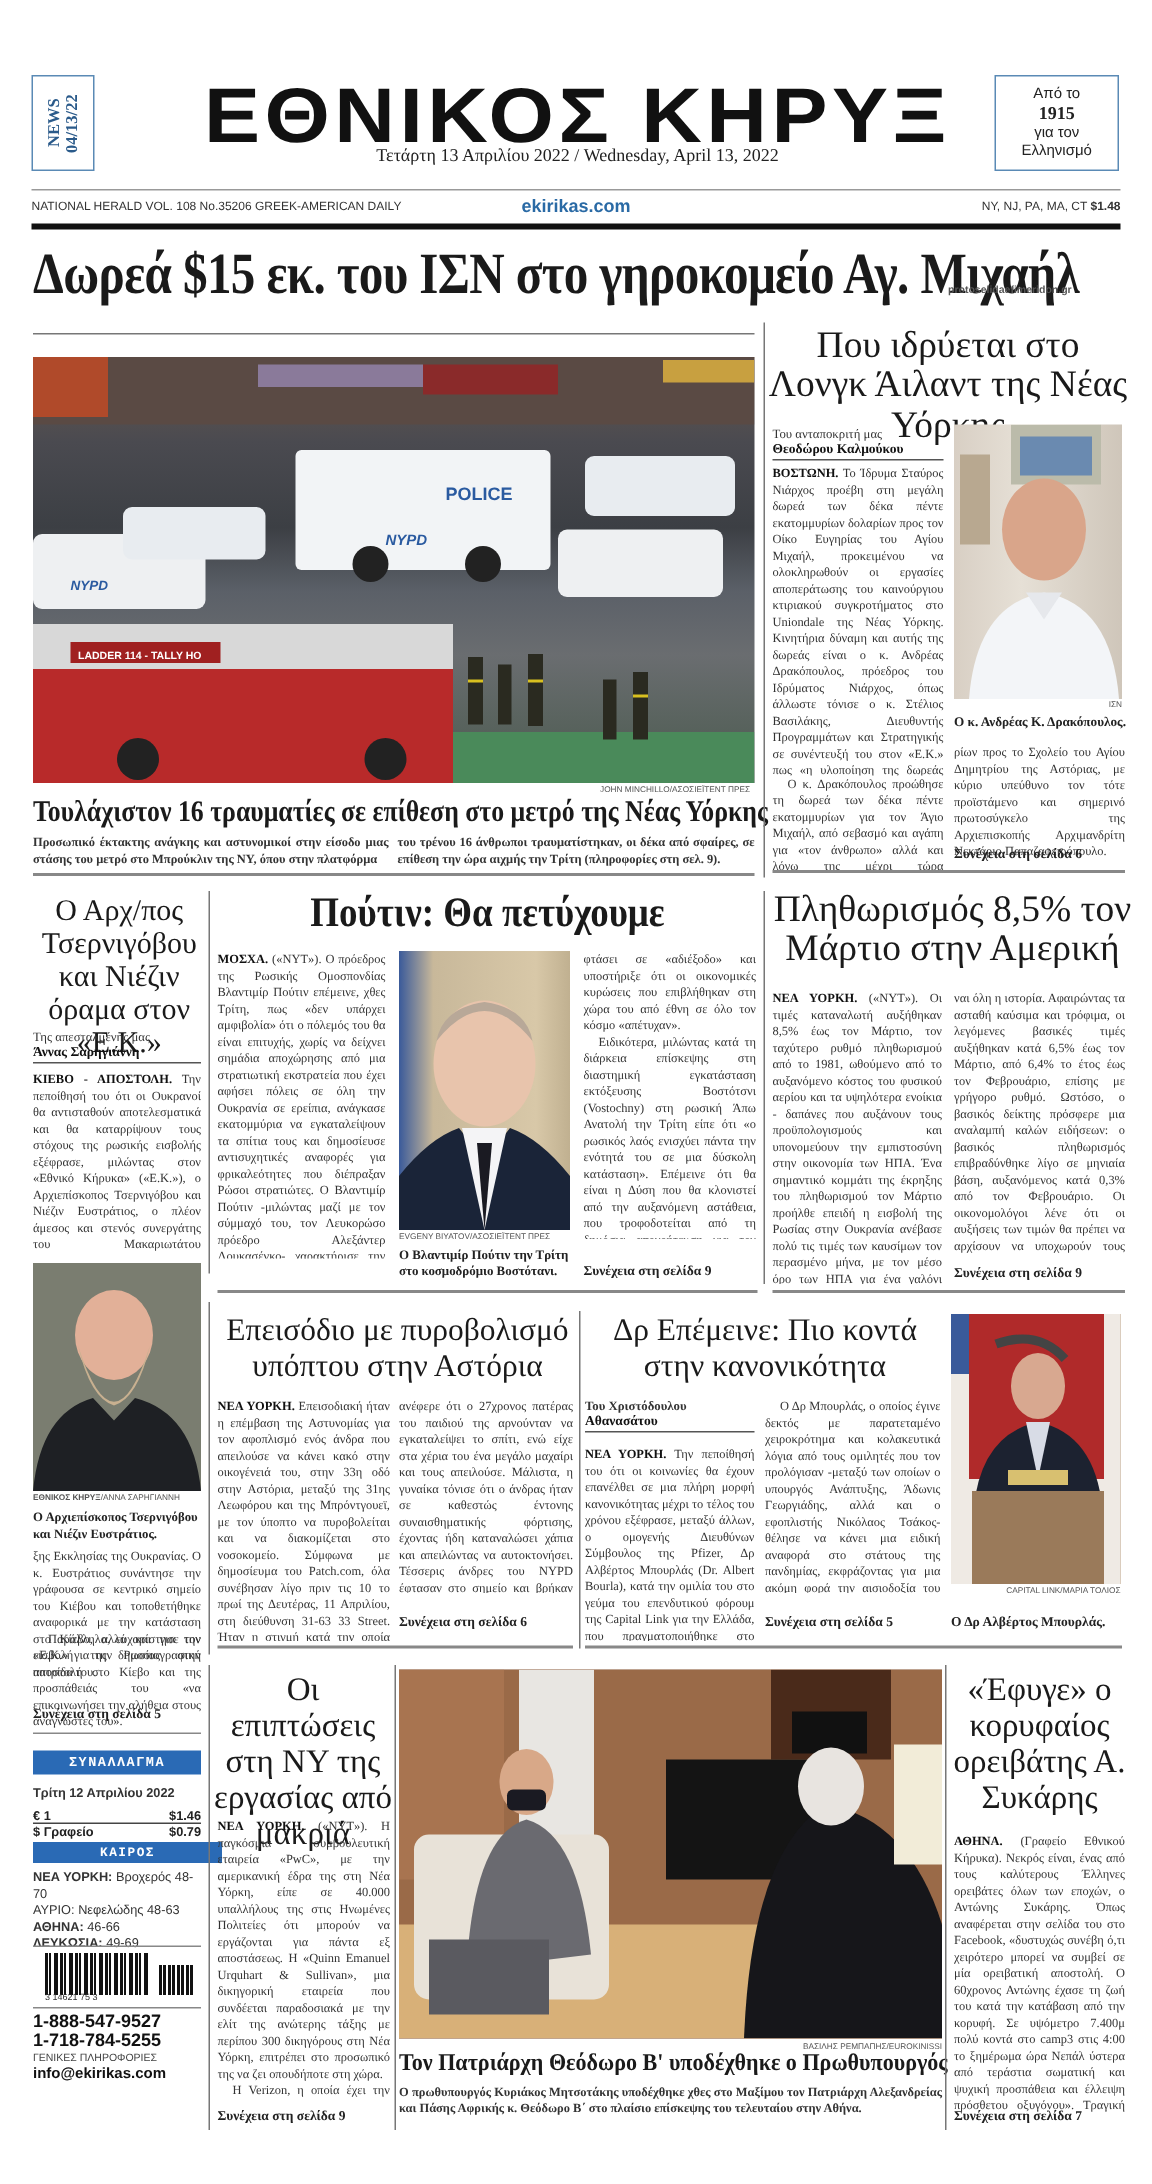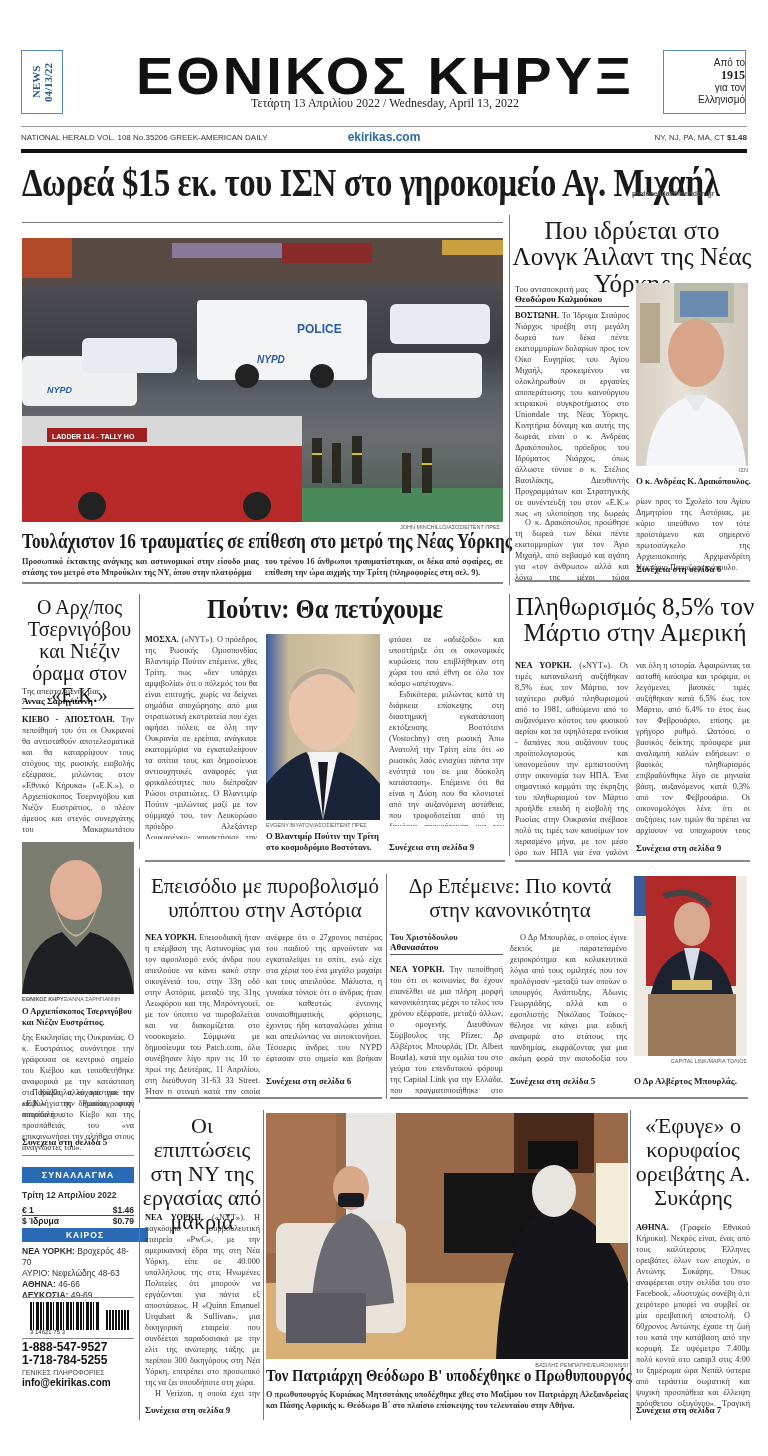--- a/index.html
+++ b/index.html
@@ -6,42 +6,42 @@
 html,body{width:768px;height:1456px;background:#fff;overflow:hidden}
 body{font-family:"Liberation Serif","DejaVu Serif",serif;color:#1a1a1a;position:relative}
 .abs{position:absolute}
 .serif{font-family:"Liberation Serif",serif}
 .sans{font-family:"Liberation Sans","DejaVu Sans",sans-serif}
 
 .newsbox{left:21px;top:50px;width:42px;height:64px;border:1px solid #5a8ab5;display:flex;align-items:center;justify-content:center}
 .newsbox span{writing-mode:vertical-rl;transform:rotate(180deg);font-family:"Liberation Serif",serif;font-weight:bold;color:#2a5a8a;font-size:11px;line-height:12px;text-align:center}
 .logo{left:120px;top:44px;width:530px;text-align:center;font-family:"Liberation Sans",sans-serif;font-weight:900;font-size:56px;letter-spacing:3px;color:#111;transform:scaleY(0.92)}
 .dateline{left:150px;top:96px;width:470px;text-align:center;font-size:12px;color:#222}
-.sincebox{left:663px;top:50px;width:83px;height:64px;border:1px solid #5a8ab5;text-align:right;font-family:"Liberation Sans",sans-serif;font-size:10px;line-height:12px;padding-top:6px;color:#222}
+.sincebox{left:663px;top:50px;width:83px;height:64px;border:1px solid #5a8ab5;text-align:center;font-family:"Liberation Sans",sans-serif;font-size:10px;line-height:12px;padding-top:6px;color:#222}
 .sincebox b{font-family:"Liberation Serif",serif;font-size:12px}
 .rule1{left:21px;top:126px;width:726px;height:1px;background:#999}
 .infoline{left:21px;top:131px;width:726px;height:14px;font-family:"Liberation Sans",sans-serif;font-size:8px;color:#333}
 .infoline .l{position:absolute;left:0;top:2px}
 .infoline .c{position:absolute;left:0;width:100%;text-align:center;top:-1px;font-size:12px;font-weight:bold;color:#2a6aa5}
 .infoline .r{position:absolute;right:0;top:2px}
 .rule2{left:21px;top:149px;width:726px;height:4px;background:#111}
 .lead{left:22px;top:160px;width:730px;font-size:39px;font-weight:bold;letter-spacing:-0.5px;white-space:nowrap;transform:scaleX(0.84);transform-origin:left top}
 .wm{left:632px;top:190px;font-family:"Liberation Sans",sans-serif;font-size:7px;font-weight:bold;color:#555}
 .hr{background:#888;height:2px}
 .vr{background:#777;width:1px}
 .photo{overflow:hidden}
 h2.hl{font-weight:normal;text-align:center;line-height:1.05}
 .body{font-size:8.3px;line-height:11px;text-align:justify;color:#333}
 .body b{color:#111}
 .cont{font-size:9px;font-weight:bold;color:#222}
 .credit{font-family:"Liberation Sans",sans-serif;font-size:5.5px;color:#555;text-align:right}
 .capt{font-size:9px;font-weight:bold;color:#222}
 .byline{font-size:8.5px;color:#333;border-bottom:1px solid #555;padding-bottom:2px}
 .byline b{display:block;font-size:9px;color:#111}
-.bluebar{background:#2a6ab5;color:#fff;font-family:Liberation Sans, sans-serif;font-weight:bold;text-align:center;font-size:9px;letter-spacing:1px}
+.bluebar{background:#2a6ab5;color:#fff;font-family:Liberation Mono, monospace;font-weight:bold;text-align:center;font-size:9px;letter-spacing:1px}
 .sm{font-family:"Liberation Sans",sans-serif;font-size:8.5px;color:#333}
 </style>
 </head>
 <body>
 
 <div class="abs newsbox">
     <span>NEWS 04/13/22</span>
   </div>
 <div class="abs logo">ΕΘΝΙΚΟΣ ΚΗΡΥΞ</div>
 <div class="abs dateline">Τετάρτη 13 Απριλίου 2022 / Wednesday, April 13, 2022</div>
@@ -207,21 +207,21 @@
 <div class="abs hr" style="left:390px;top:1097px;width:358px;height:2px"></div>
 
 <div class="abs bluebar" style="left:22px;top:1167px;width:112px;height:16px;line-height:16px">ΣΥΝΑΛΛΑΓΜΑ</div>
 <div class="abs sans" style="left:22px;top:1190px;width:112px;font-size:8.5px;font-weight:bold;color:#333">Τρίτη 12 Απριλίου 2022</div>
 <div class="abs sans" style="left:22px;top:1205px;width:112px;font-size:8.5px;font-weight:bold;color:#222">
   <div style="display:flex;justify-content:space-between;border-bottom:1px solid #444">
       <span>€ 1</span>
       <span>$1.46</span>
     </div>
   <div style="display:flex;justify-content:space-between">
-      <span>$ Ίδρυμα</span>
+      <span>$ Γραφείο</span>
       <span>$0.79</span>
     </div>
 </div>
 <div class="abs bluebar" style="left:22px;top:1228px;width:126px;height:14px;line-height:14px;font-size:8.5px">ΚΑΙΡΟΣ</div>
 <div class="abs sm" style="left:22px;top:1246px;width:112px;line-height:11px">
   <div><b>ΝΕΑ ΥΟΡΚΗ:</b> <span>Βροχερός 48-70</span></div>
   <div><span>ΑΥΡΙΟ:</span> <span>Νεφελώδης 48-63</span></div>
   <div><b>ΑΘΗΝΑ:</b> <span>46-66</span></div>
   <div><b>ΛΕΥΚΩΣΙΑ:</b> <span>49-69</span></div>
 </div>

